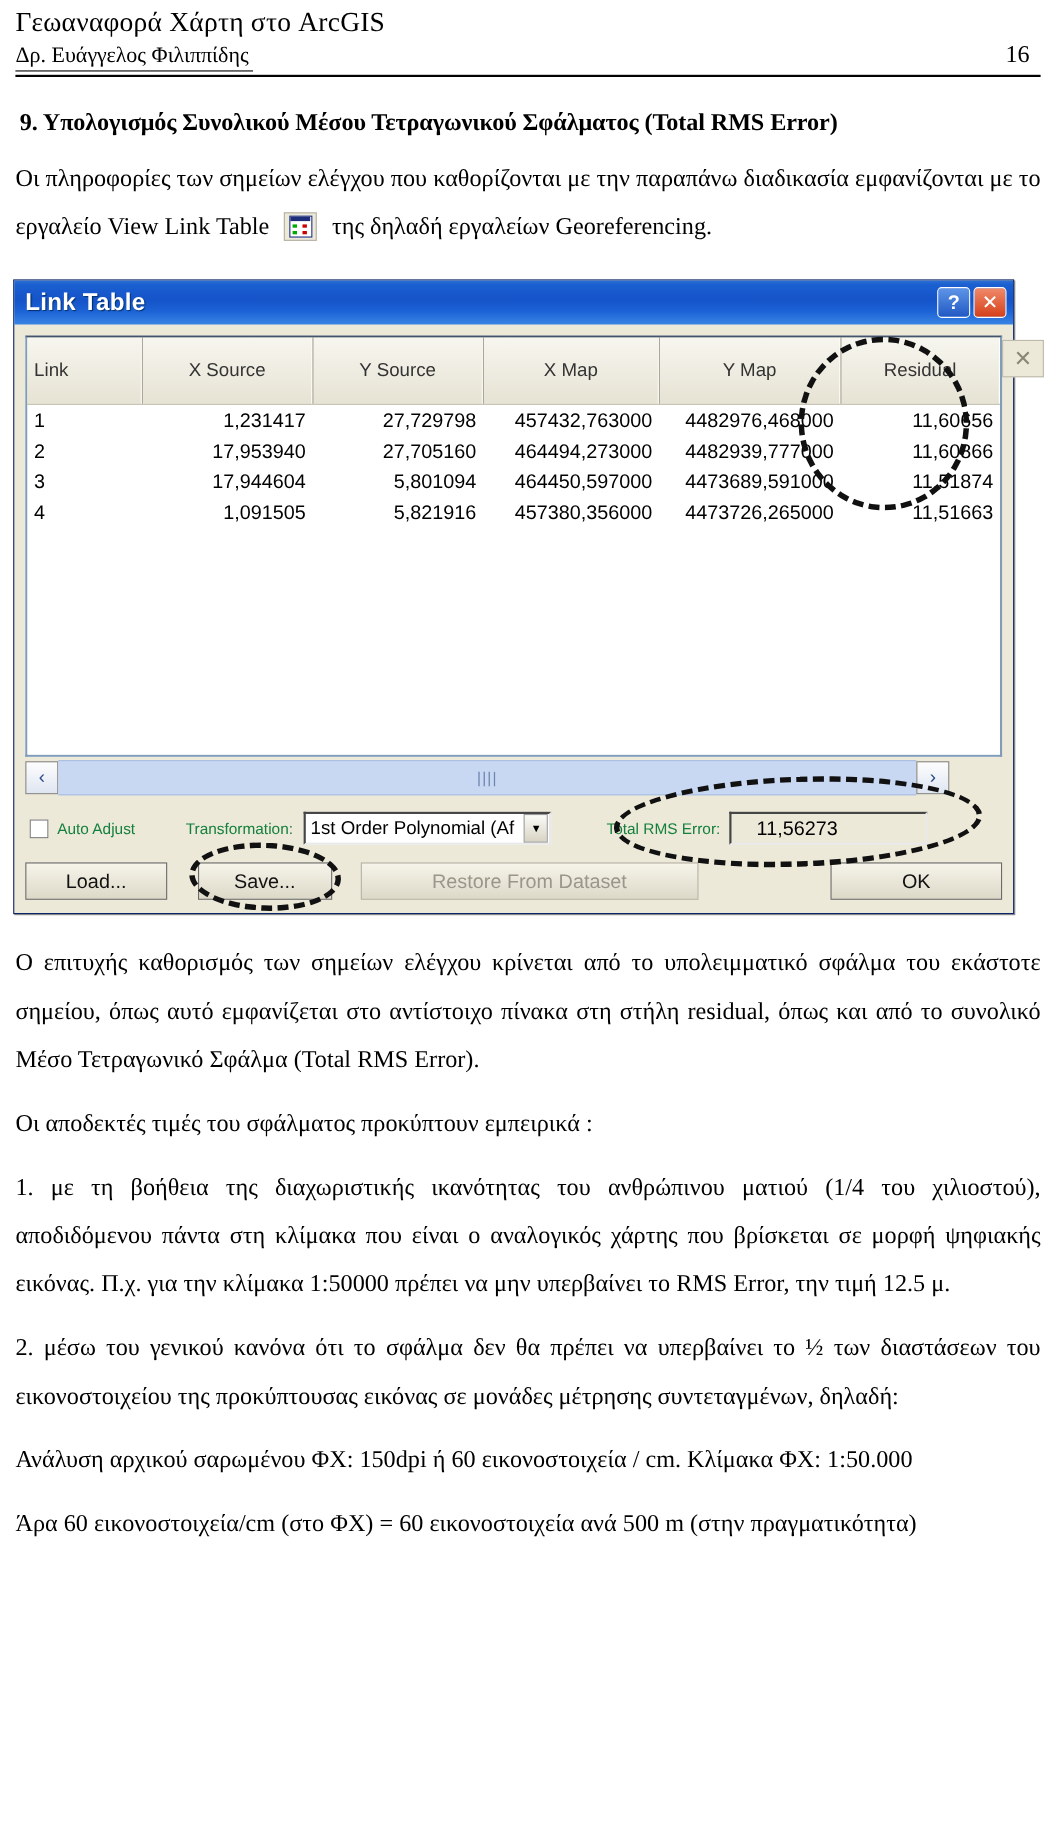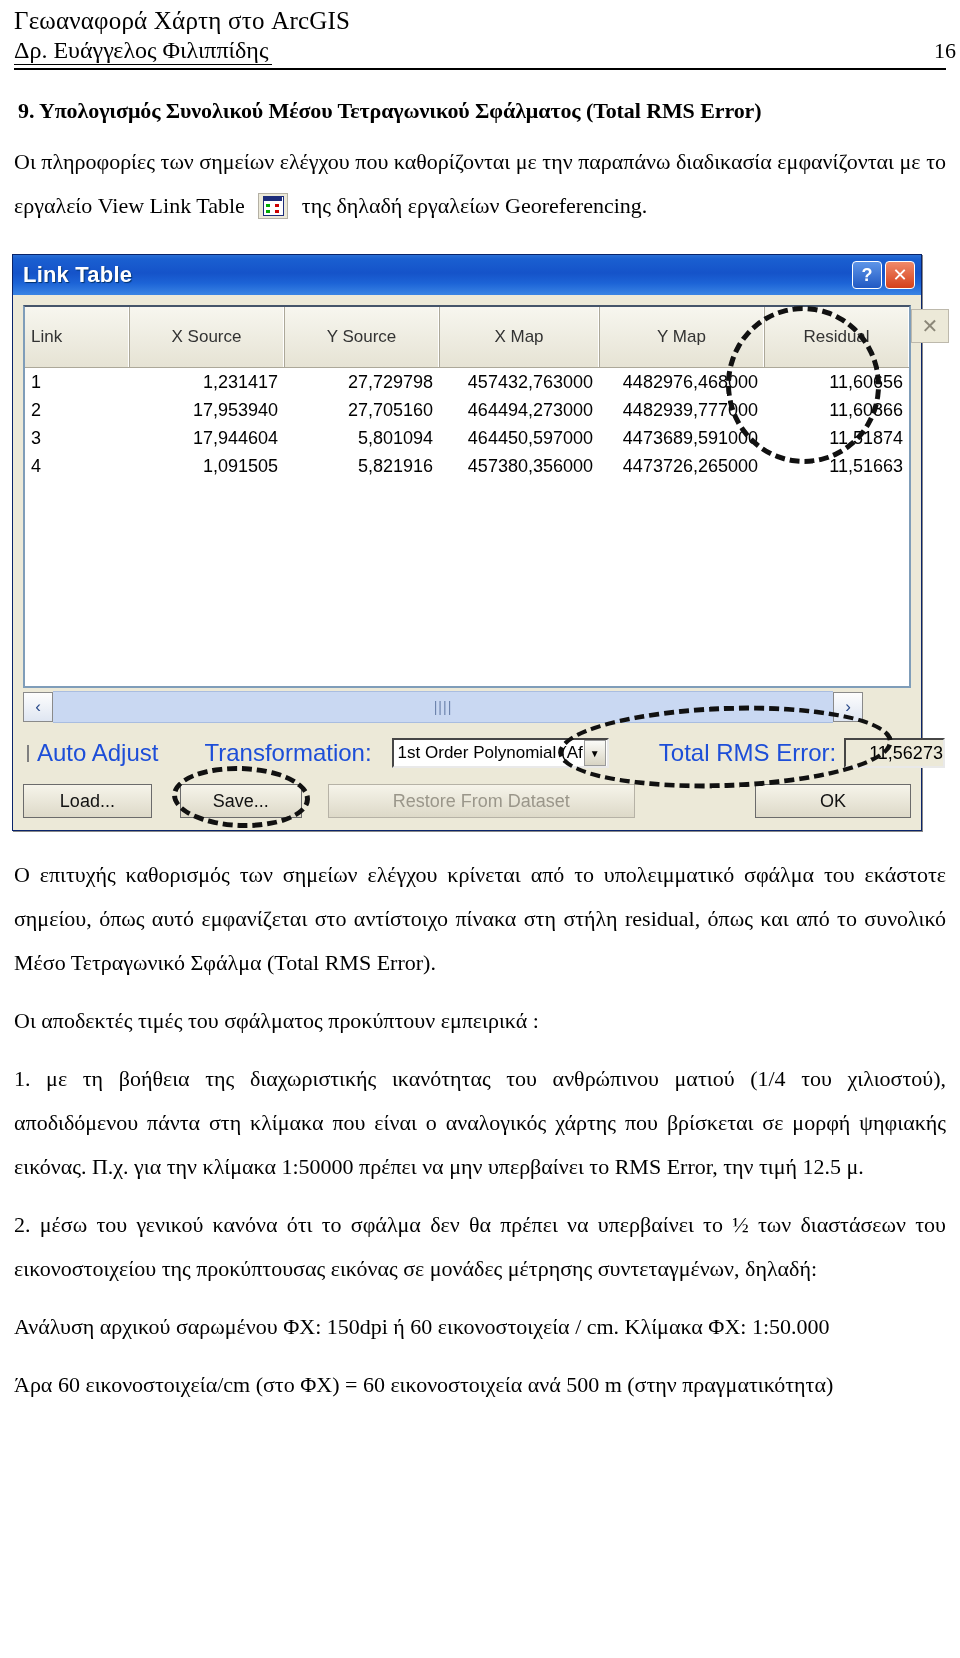--- a/index.html
+++ b/index.html
@@ -6,24 +6,24 @@
   body{
     width:960px;height:1658px;
     background:#ffffff;
     font-family:"Liberation Serif","DejaVu Serif",serif;
     color:#000;
     overflow:hidden;
   }
   .page{position:relative;width:960px;height:1658px;padding:0;box-sizing:border-box;}
 
   
-  .hdr{padding:6px 4px 0 14px;}
+  .hdr{padding:6px 24px 0 14px;}
   .hdr-line1{font-size:25px;line-height:30px;letter-spacing:.2px;}
   .hdr-row{display:flex;align-items:baseline;justify-content:space-between;}
-  .hdr-line2{font-size:24px;line-height:28px;border-bottom:1.3px solid #000;flex:0 0 auto;padding-right:4px;}
+  .hdr-line2{font-size:20px;line-height:28px;border-bottom:1.3px solid #000;flex:0 0 auto;padding-right:4px;}
   .hdr-page{font-size:22px;font-weight:400;}
   .hdr-rule{margin:3px 14px 0 14px;border-top:2.2px solid #000;}
 
   
   .sect{margin:26px 18px 0 18px;font-size:22px;font-weight:bold;line-height:30px;letter-spacing:-.1px;}
   .para{margin:14px 14px 0 14px;font-size:22px;line-height:44px;text-align:justify;}
   .para.nj{text-align:left;}
   .inline-ico{display:inline-block;vertical-align:-6px;margin:0 8px;}
 
   
@@ -85,25 +85,25 @@
   .hscroll{display:flex;align-items:center;height:34px;margin-top:2px;}
   .sbtn{
     width:30px;height:30px;border:1px solid #8a8a8a;background:linear-gradient(to bottom,#fdfdfd,#dfe6f2);
     display:flex;align-items:center;justify-content:center;font-size:17px;color:#2a4a8a;box-sizing:border-box;
   }
   .strack{flex:1;height:30px;background:#c9d8f2;border-top:1px solid #a9bde0;border-bottom:1px solid #a9bde0;display:flex;align-items:center;justify-content:center;}
   .sgrip{color:#6d84ad;font-size:14px;letter-spacing:1px;}
 
   .row-ctl{display:flex;align-items:center;margin-top:14px;padding-left:4px;gap:0;}
   .chkbox{width:17px;height:17px;border:1px solid #7f7f7f;background:#fff;box-sizing:border-box;}
-  .lbl{font-size:24px;color:#1d4ed8;margin-left:8px;white-space:nowrap;}
+  .lbl{font-size:14px;color:#15803d;margin-left:8px;white-space:nowrap;}
   .lbl.tf{margin-left:46px;}
   .combo{
     width:225px;height:30px;background:#fff;border:2px inset #b0b0b0;border-color:#9a9a9a #e9e9e9 #e9e9e9 #9a9a9a;
-    margin-left:20px;display:flex;align-items:center;box-sizing:border-box;
+    margin-left:10px;display:flex;align-items:center;box-sizing:border-box;
   }
   .combo .cval{flex:1;font-size:17px;padding-left:4px;white-space:nowrap;overflow:hidden;}
   .combo .carr{width:22px;height:26px;margin:1px;background:linear-gradient(to bottom,#fbfbf8,#d8d4c4);border:1px solid #9a9a9a;display:flex;align-items:center;justify-content:center;font-size:10px;box-sizing:border-box;}
   .lbl.rms{margin-left:50px;}
   .rmsbox{
     width:180px;height:30px;background:#ece9d8;border:2px inset #b0b0b0;border-color:#9a9a9a #e9e9e9 #e9e9e9 #9a9a9a;
     margin-left:8px;display:flex;align-items:center;padding-left:23px;font-size:18px;box-sizing:border-box;
   }
 
   .row-btns{display:flex;margin-top:16px;}

